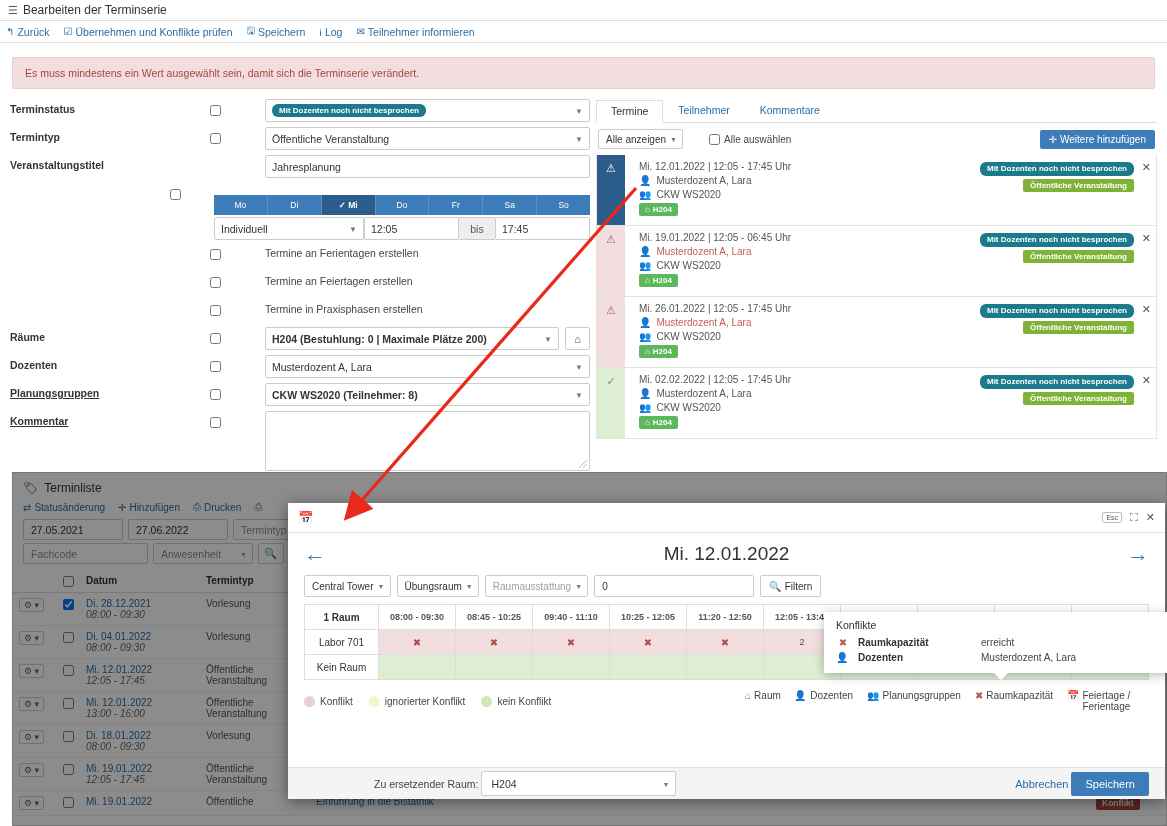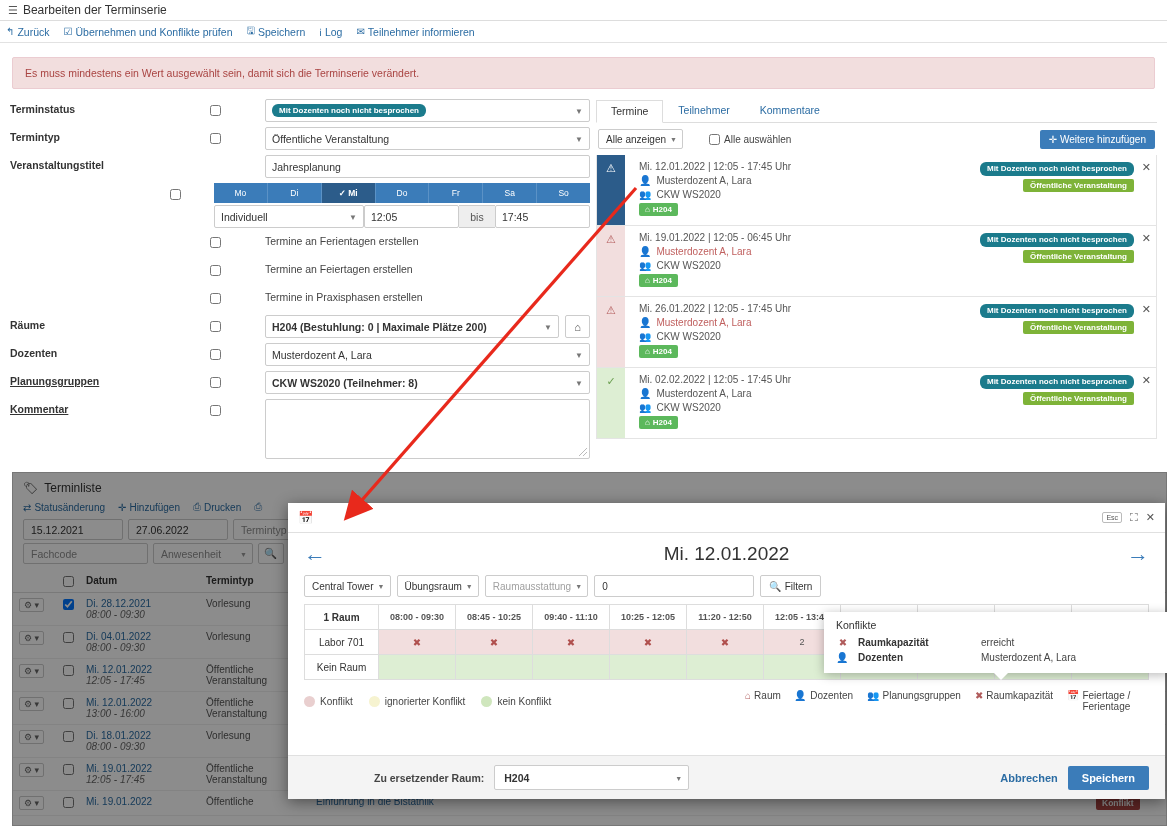--- a/index.html
+++ b/index.html
@@ -58,21 +58,21 @@
   }
   .pill-green{
     background:#7eb338; color:#fff; font-size:8px; font-weight:bold;
     padding:2px 7px; border-radius:2px; line-height:1.2; display:inline-block;
   }
 
   
   .wdays{ display:flex; width:100%; }
   .wday{
     flex:1; background:#3b7cb9; color:#fff; text-align:center;
-    font-size:8.5px; padding:5px 0; border-right:1px solid #5b92c6; cursor:pointer;
+    font-size:8.5px; padding:5px 0; border-right:1px solid #5b92c6; cursor:pointer;margin-top:12px;
   }
   .wday:last-child{ border-right:none; }
   .wday.active{ background:#2c5c8a; font-weight:bold; }
 
   .timerow{ display:flex; margin-top:2px; gap:0; }
   .timerow .recur{ width:150px; }
   .timerow .spacer{ flex:1; }
   .timerow .t{ width:95px; }
   .timerow .bis{
     width:36px; height:23px; border:1px solid #ccc; border-left:none; border-right:none;
@@ -233,22 +233,22 @@
   .lg{ display:flex; align-items:center; gap:5px; }
   .dot{ width:11px; height:11px; border-radius:50%; display:inline-block; }
   .dot.red{ background:#e9cfcf; }
   .dot.yel{ background:#f6f3d0; }
   .dot.grn{ background:#cfe6bd; }
   .legend .right{ margin-left:auto; display:flex; align-items:flex-start; gap:14px; }
   .lg2{ display:flex; align-items:flex-start; gap:3px; color:#444; }
   .lg2 .ic{ color:#b05c5c; font-size:10px; }
 
   .mfoot{
-    position:absolute; left:0; right:0; bottom:0; height:44px; background:#f4f4f4;
-    border-top:1px solid #e0e0e0; display:flex; align-items:center; padding:0 16px; gap:10px;font-weight:bold;
+    position:absolute; left:0; right:0; bottom:0; height:32px; background:#f4f4f4;
+    border-top:1px solid #e0e0e0; display:flex; align-items:center; padding:0 16px; gap:3px;
   }
   .mfoot .lbl{ font-size:10.5px; color:#444; margin-left:70px; }
   .mfoot .rsel{
     width:195px; height:25px; border:1px solid #ccc; background:#fff; border-radius:2px;
     display:flex; align-items:center; padding:0 16px 0 9px; font-size:10.5px; position:relative;
   }
   .mfoot .rsel .caret{ position:absolute; right:6px; top:50%; transform:translateY(-50%); font-size:7px; color:#777;}
   .mfoot .cancel{ margin-left:auto; color:#2b6ca3; font-size:11px; cursor:pointer; }
   .mfoot .save{ background:#3b7cb9; color:#fff; font-size:11px; padding:6px 14px; border-radius:2px; cursor:pointer;}
 
@@ -601,21 +601,21 @@
       <span>Drucken</span>
     </div>
     <div class="tb-item">
       <span class="ic">⎙</span>
       <span></span>
     </div>
   </div>
 
   <div class="filters">
     <div class="fbox" style="width:100px">
-        <span>15.12.2021</span>
+        <span>27.05.2021</span>
       </div>
     <div class="fbox" style="width:100px">
         <span>27.06.2022</span>
       </div>
     <div class="fbox dd" style="width:92px">
         <span>Termintyp</span>
         <span class="caret">▼</span>
       </div>
     <div class="fbox dd" style="width:92px">
         <span>Do</span>

